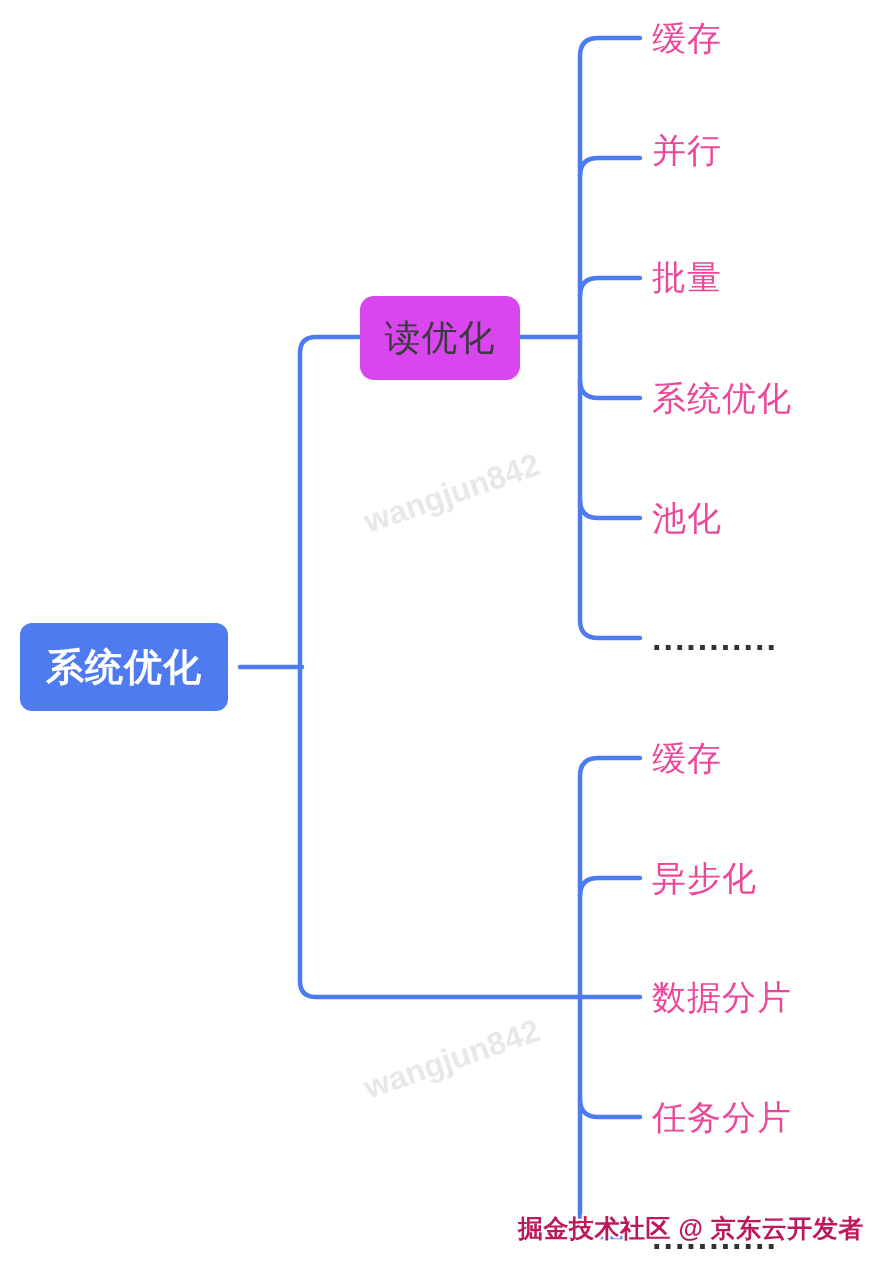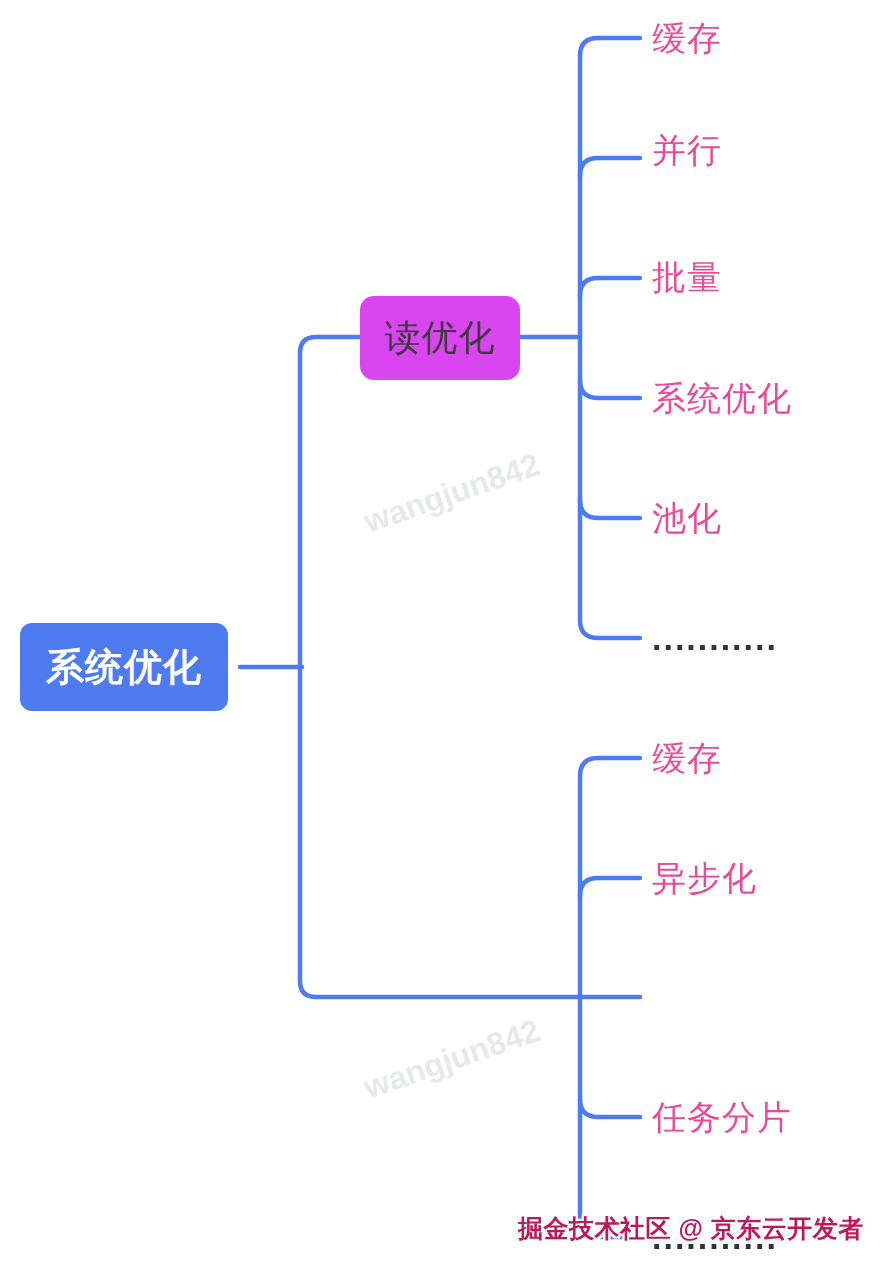--- a/index.html
+++ b/index.html
@@ -136,18 +136,19 @@
 
   <div class="leaf" style="top:13px">缓存</div>
   <div class="leaf" style="top:125px">并行</div>
   <div class="leaf" style="top:252px">批量</div>
   <div class="leaf" style="top:373px">系统优化</div>
   <div class="leaf" style="top:493px">池化</div>
   <div class="leaf more" style="top:613px">...........</div>
 
   <div class="leaf" style="top:733px">缓存</div>
   <div class="leaf" style="top:853px">异步化</div>
+  <div class="leaf" style="top:972px">数据分片</div>
   <div class="leaf" style="top:1092px">任务分片</div>
   <div class="leaf more" style="top:1212px">...........</div>
 
   <div class="footer-credit">掘金技术社区 @ 京东云开发者</div>
 
 </div>
 
 </body></html>

